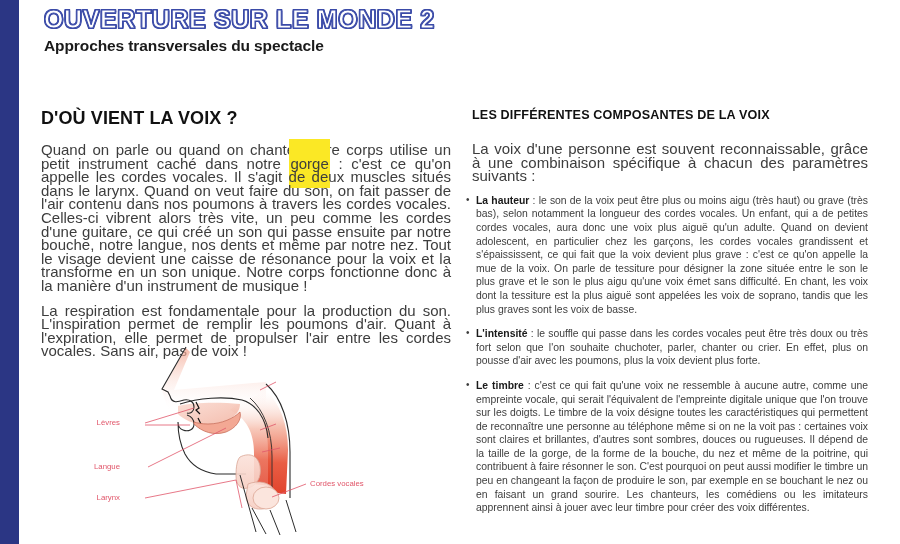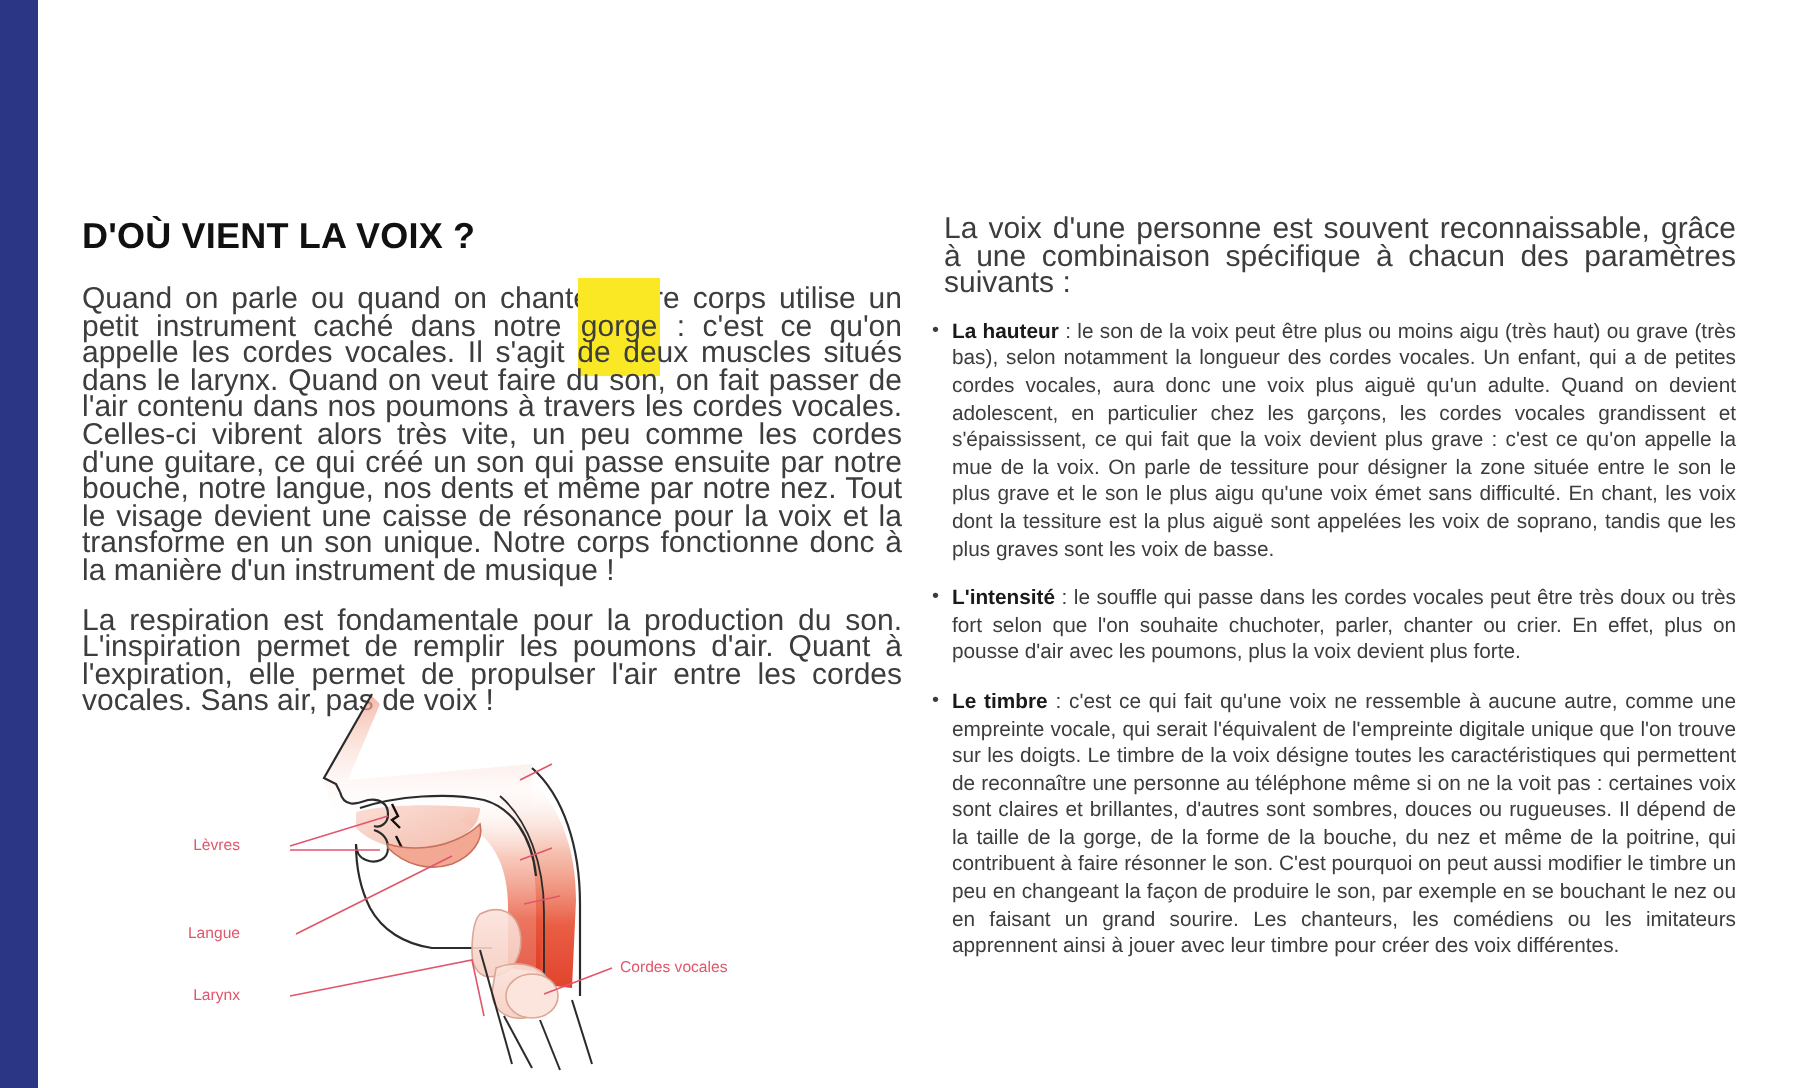--- a/index.html
+++ b/index.html
@@ -143,30 +143,35 @@
   }
   .diagram svg { display: block; }
 </style>
 </head>
 <body>
 
 <div class="page">
 
   <div class="left-rule"></div>
 
+  <div class="header">
+    <div class="main-title">OUVERTURE SUR LE MONDE 2</div>
+    <div class="sub-title">Approches transversales du spectacle</div>
+  </div>
 
   <div class="col-left">
     <div class="h-black">D'OÙ VIENT LA VOIX ?</div>
 
     <p class="body"><span>Quand on parle ou quand on chante, notre corps utilise un petit instrument caché dans notre </span><span class="hl">gorge</span><span> : c'est ce qu'on appelle les cordes vocales. Il s'agit de deux muscles situés dans le larynx. Quand on veut faire du son, on fait passer de l'air contenu dans nos poumons à travers les cordes vocales. Celles-ci vibrent alors très vite, un peu comme les cordes d'une guitare, ce qui créé un son qui passe ensuite par notre bouche, notre langue, nos dents et même par notre nez. Tout le visage devient une caisse de résonance pour la voix et la transforme en un son unique. Notre corps fonctionne donc à la manière d'un instrument de musique !</span></p>
 
     <p class="body">La respiration est fondamentale pour la production du son. L'inspiration permet de remplir les poumons d'air. Quant à l'expiration, elle permet de propulser l'air entre les cordes vocales. Sans air, pas de voix !</p>
   </div>
 
   <div class="col-right">
+    <div class="h-right">LES DIFFÉRENTES COMPOSANTES DE LA VOIX</div>
 
     <p class="body" style="margin-left:6px; width:396px;">La voix d'une personne est souvent reconnaissable, grâce à une combinaison spécifique à chacun des paramètres suivants :</p>
 
     <ul class="params">
       <li><span class="bold-term">La hauteur</span><span> : </span><span>le son de la voix peut être plus ou moins aigu (très haut) ou grave (très bas), selon notamment la longueur des cordes vocales. Un enfant, qui a de petites cordes vocales, aura donc une voix plus aiguë qu'un adulte. Quand on devient adolescent, en particulier chez les garçons, les cordes vocales grandissent et s'épaississent, ce qui fait que la voix devient plus grave : c'est ce qu'on appelle la mue de la voix. On parle de tessiture pour désigner la zone située entre le son le plus grave et le son le plus aigu qu'une voix émet sans difficulté. En chant, les voix dont la tessiture est la plus aiguë sont appelées les voix de soprano, tandis que les plus graves sont les voix de basse.</span></li>
 
       <li><span class="bold-term">L'intensité</span><span> : </span><span>le souffle qui passe dans les cordes vocales peut être très doux ou très fort selon que l'on souhaite chuchoter, parler, chanter ou crier. En effet, plus on pousse d'air avec les poumons, plus la voix devient plus forte.</span></li>
 
       <li><span class="bold-term">Le timbre</span><span> : </span><span>c'est ce qui fait qu'une voix ne ressemble à aucune autre, comme une empreinte vocale, qui serait l'équivalent de l'empreinte digitale unique que l'on trouve sur les doigts. Le timbre de la voix désigne toutes les caractéristiques qui permettent de reconnaître une personne au téléphone même si on ne la voit pas : certaines voix sont claires et brillantes, d'autres sont sombres, douces ou rugueuses. Il dépend de la taille de la gorge, de la forme de la bouche, du nez et même de la poitrine, qui contribuent à faire résonner le son. C'est pourquoi on peut aussi modifier le timbre un peu en changeant la façon de produire le son, par exemple en se bouchant le nez ou en faisant un grand sourire. Les chanteurs, les comédiens ou les imitateurs apprennent ainsi à jouer avec leur timbre pour créer des voix différentes.</span></li>
     </ul>

